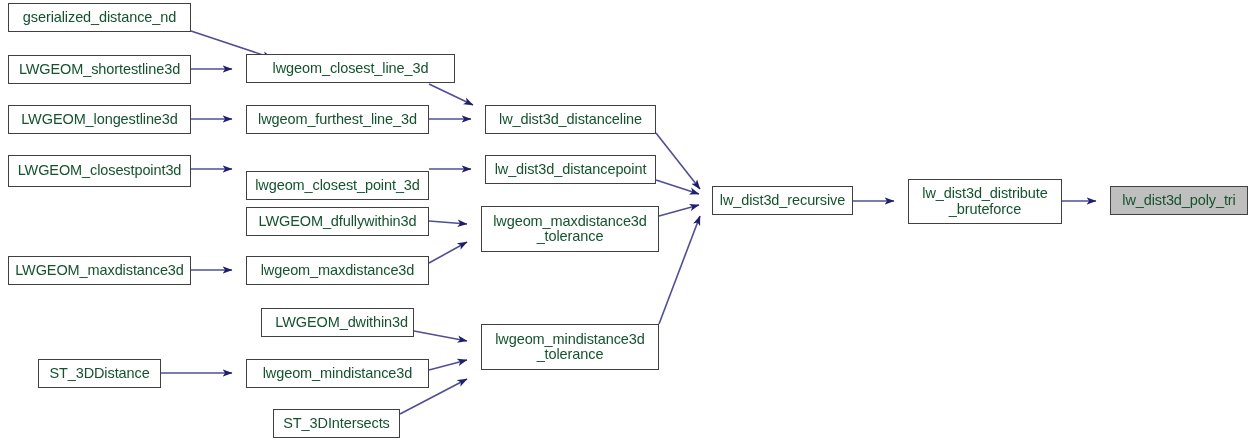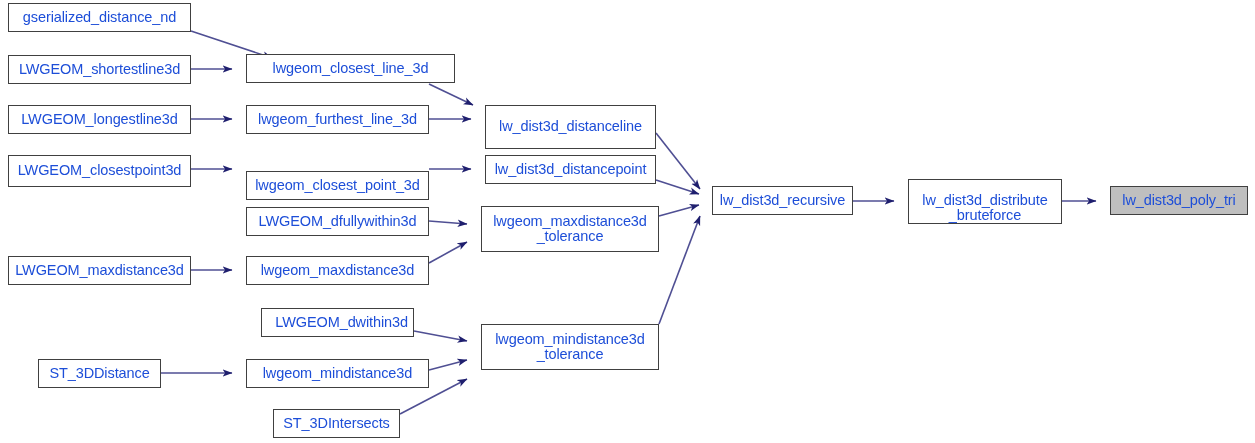--- a/index.html
+++ b/index.html
@@ -23,21 +23,21 @@
     top: 0;
     width: 1255px;
     height: 443px;
     pointer-events: none;
   }
   .node {
     position: absolute;
     box-sizing: border-box;
     border: 1px solid #404040;
     background: #ffffff;
-    color: #1d4ed8;
+    color: #14532d;
     font-family: "Liberation Sans", sans-serif;
     font-size: 14.5px;
     line-height: 1.05;
     display: flex;
     align-items: center;
     justify-content: center;
     text-align: center;
     white-space: pre-line;
     letter-spacing: -0.1px;
   }
@@ -90,24 +90,24 @@
       <div class="node" style="left: 8px; top: 256px; width: 183px; height: 29px;"><span class="node-label">LWGEOM_maxdistance3d</span></div>
       <div class="node" style="left: 38px; top: 359px; width: 123px; height: 29px;"><span class="node-label">ST_3DDistance</span></div>
       <div class="node" style="left: 246px; top: 54px; width: 209px; height: 29px;"><span class="node-label">lwgeom_closest_line_3d</span></div>
       <div class="node" style="left: 246px; top: 105px; width: 183px; height: 29px;"><span class="node-label">lwgeom_furthest_line_3d</span></div>
       <div class="node" style="left: 246px; top: 155px; width: 183px; height: 29px; margin-top: 16px;"><span class="node-label">lwgeom_closest_point_3d</span></div>
       <div class="node" style="left: 246px; top: 207px; width: 183px; height: 29px;"><span class="node-label">LWGEOM_dfullywithin3d</span></div>
       <div class="node" style="left: 246px; top: 256px; width: 183px; height: 29px;"><span class="node-label">lwgeom_maxdistance3d</span></div>
       <div class="node" style="left: 261px; top: 308px; width: 153px; height: 29px; justify-content: flex-end;"><span class="node-label">LWGEOM_dwithin3d</span></div>
       <div class="node" style="left: 246px; top: 359px; width: 183px; height: 29px;"><span class="node-label">lwgeom_mindistance3d</span></div>
       <div class="node" style="left: 273px; top: 409px; width: 127px; height: 29px;"><span class="node-label">ST_3DIntersects</span></div>
-      <div class="node" style="left: 485px; top: 105px; width: 171px; height: 44px;"><span class="node-label">lw_dist3d_distanceline</span></div>
+      <div class="node" style="left: 485px; top: 105px; width: 171px; height: 29px;"><span class="node-label">lw_dist3d_distanceline</span></div>
       <div class="node" style="left: 485px; top: 155px; width: 171px; height: 29px;"><span class="node-label">lw_dist3d_distancepoint</span></div>
       <div class="node" style="left: 481px; top: 206px; width: 178px; height: 46px;"><span class="node-label">lwgeom_maxdistance3d
 _tolerance</span></div>
       <div class="node" style="left: 481px; top: 324px; width: 178px; height: 46px;"><span class="node-label">lwgeom_mindistance3d
 _tolerance</span></div>
       <div class="node" style="left: 712px; top: 186px; width: 141px; height: 29px;"><span class="node-label">lw_dist3d_recursive</span></div>
-      <div class="node" style="left: 908px; top: 179px; width: 154px; height: 45px; align-items: flex-end;"><span class="node-label">lw_dist3d_distribute
+      <div class="node" style="left: 908px; top: 179px; width: 154px; height: 45px;"><span class="node-label">lw_dist3d_distribute
 _bruteforce</span></div>
       <div class="node highlight" style="left: 1110px; top: 186px; width: 138px; height: 29px;"><span class="node-label">lw_dist3d_poly_tri</span></div>
     </div>
 </div>
 
 </body></html>

